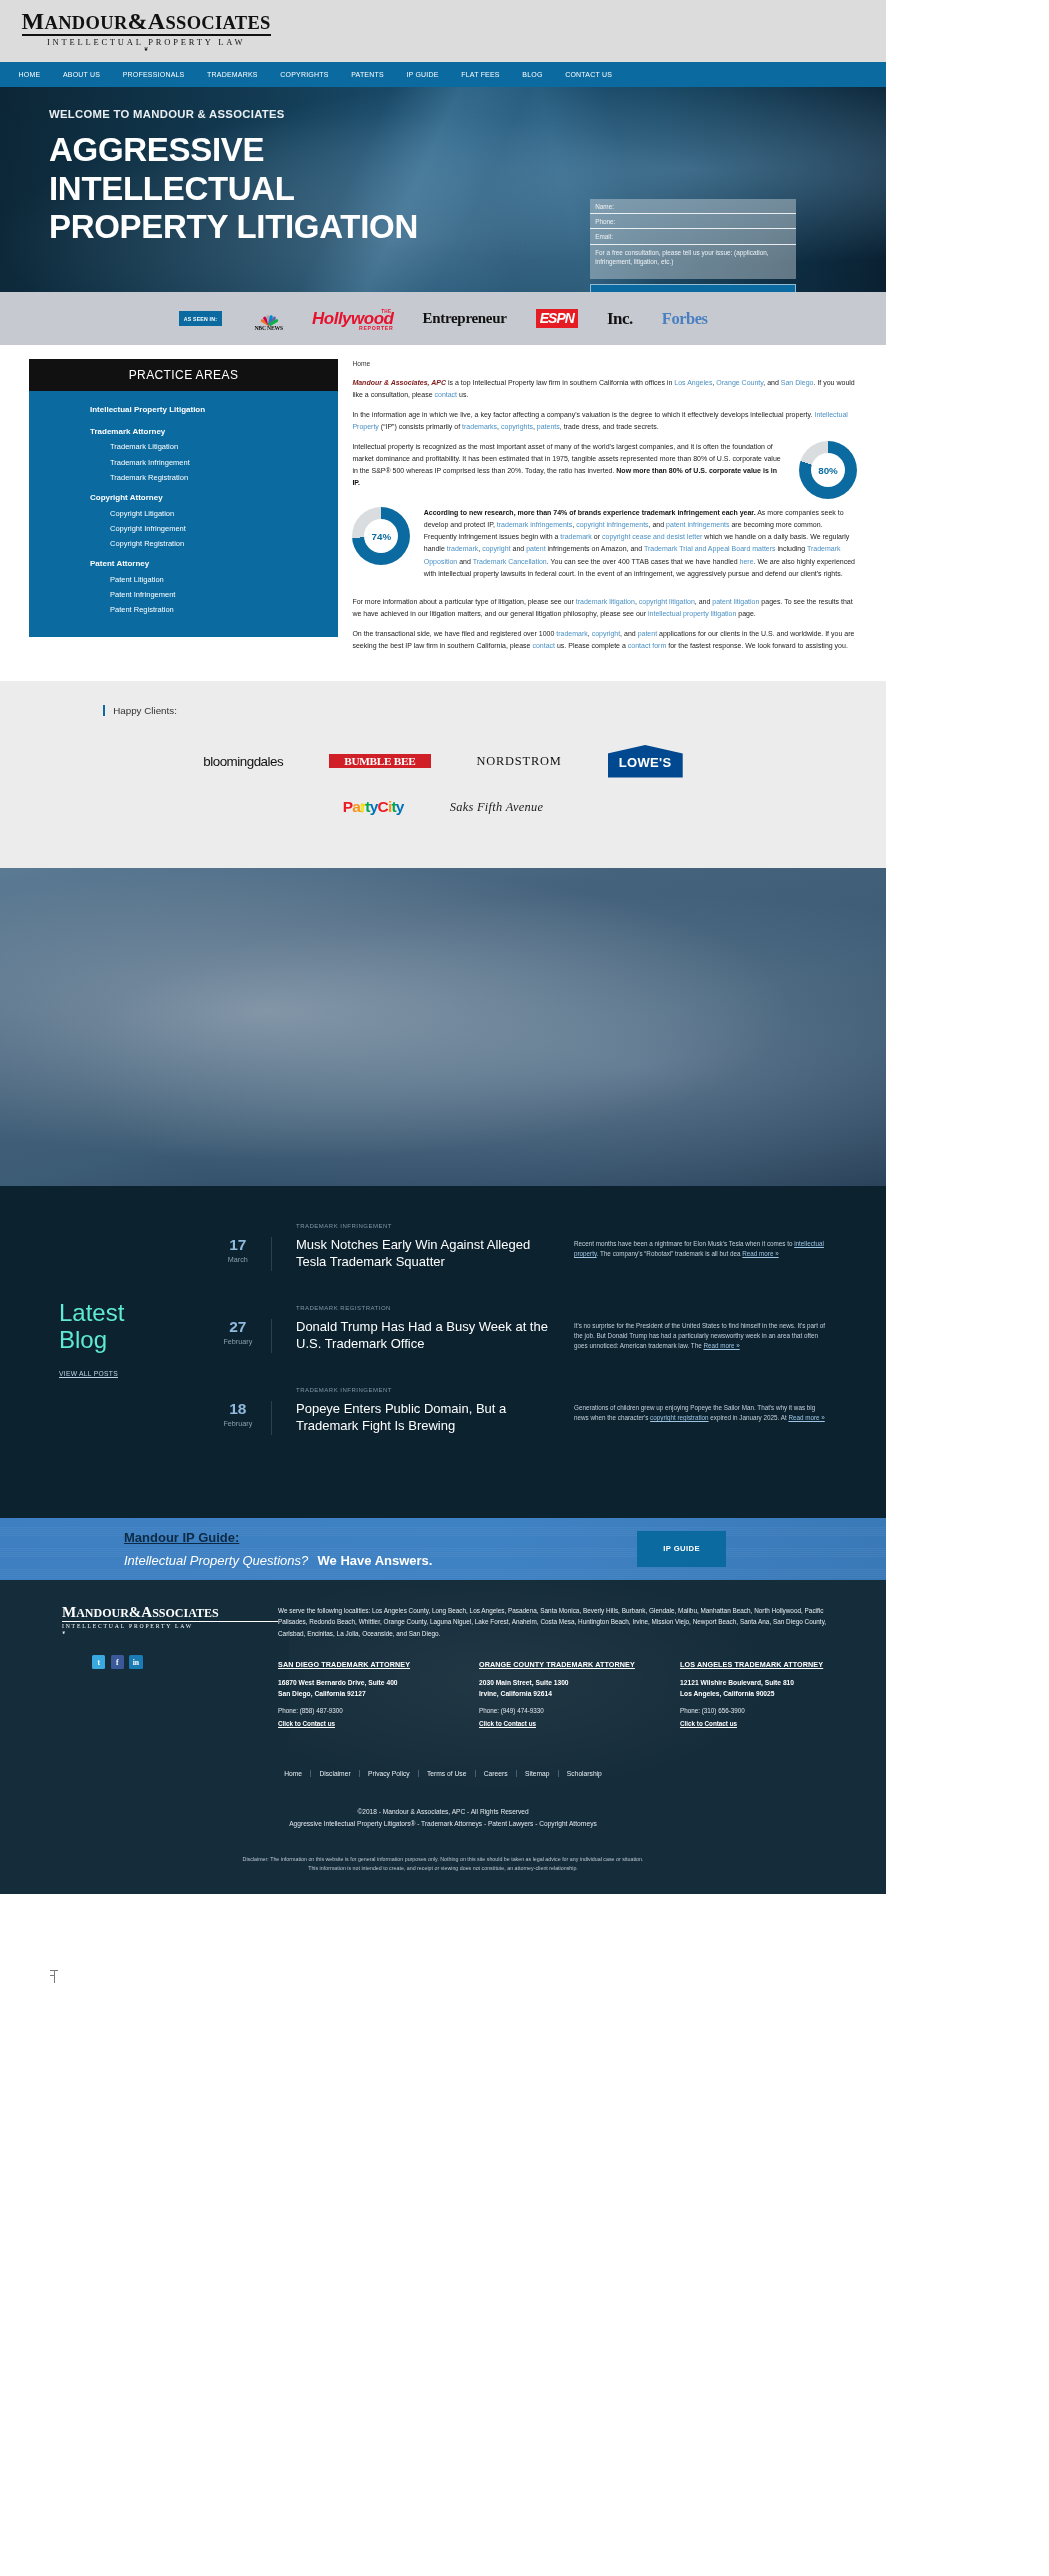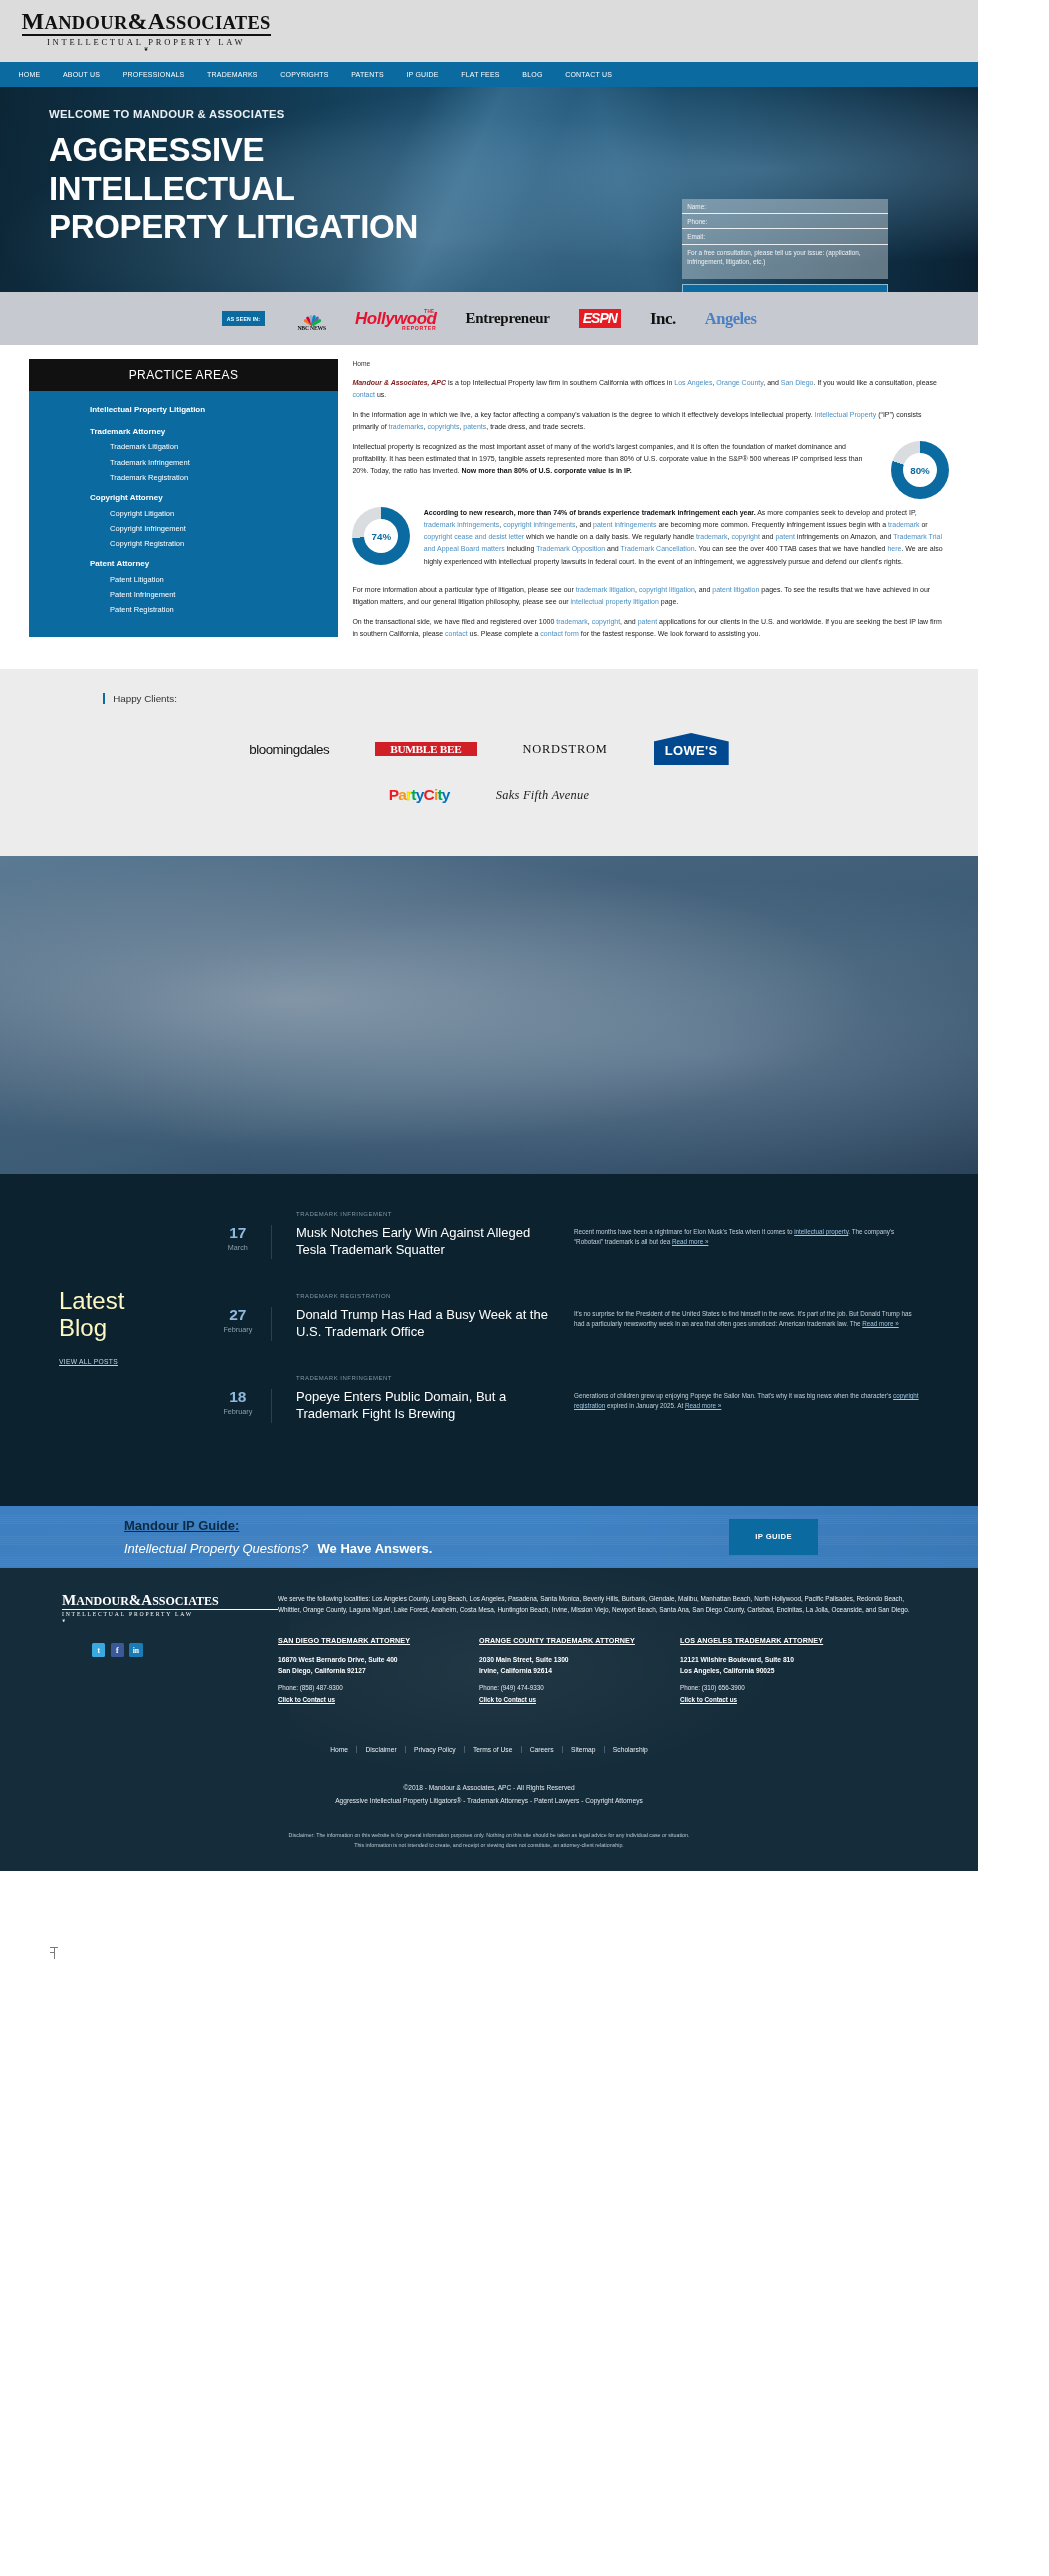--- a/index.html
+++ b/index.html
@@ -4,21 +4,21 @@
 <title>Mandour &amp; Associates</title>
 <style>
   *{box-sizing:border-box;margin:0;padding:0;}
   html,body{width:1050px;}
   body{
     font-family:"Liberation Sans", sans-serif;
     background:#ffffff;
     color:#222;
     -webkit-font-smoothing:antialiased;
   }
-  .page{width:978px;position:relative;overflow:hidden;}
+  .page{width:886px;position:relative;overflow:hidden;}
 
   
   .topbar{background:#dcdcdc;height:62px;display:flex;align-items:center;padding-left:21.6px;}
   .logo-block{display:flex;flex-direction:column;align-items:center;}
   .logo-main{
     font-family:"Liberation Serif", serif;
     font-weight:700;font-size:24px;letter-spacing:0.3px;color:#111;
     line-height:1;white-space:nowrap;
   }
   .logo-main .sm{font-size:18.5px;}
@@ -162,21 +162,21 @@
     background:
       radial-gradient(ellipse at 30% 45%, rgba(185,195,205,.50) 0%, rgba(70,95,120,0) 60%),
       radial-gradient(ellipse at 72% 62%, rgba(150,170,190,.40) 0%, rgba(55,80,105,0) 62%),
       linear-gradient(165deg,#5b7a93 0%,#46637d 30%,#3c5b74 58%,#2d4964 80%,#223b53 100%);
   }
 
   
   .blog{background:#0c222f;padding:37px 0 49px;}
   .blog-inner{display:flex;padding:0 59px;gap:0;}
   .blog-left{width:155px;flex:0 0 155px;padding-top:77px;}
-  .blog-left h2{color:#fef9c3;font-size:24px;font-weight:400;line-height:1.12;margin-bottom:15.5px;}
+  .blog-left h2{color:#5eead4;font-size:24px;font-weight:400;line-height:1.12;margin-bottom:15.5px;}
   .blog-left a{color:#bcd4e6;font-size:6.7px;letter-spacing:0.3px;text-decoration:underline;}
   .blog-right{flex:1;}
   .post{display:flex;gap:0;margin-bottom:34px;justify-content:center;}
   .post-cat{
     color:#7f96a6;font-size:6px;letter-spacing:0.5px;text-transform:uppercase;
     margin-bottom:8.2px;margin-left:82px;
   }
   .post-main{display:flex;}
   .post-date{width:57px;flex:0 0 57px;text-align:center;padding-right:9.3px;}
   .post-date .d{color:#8fb9dd;font-size:15.5px;font-weight:700;line-height:1;}
@@ -335,21 +335,21 @@
 
     <div class="press">
       <span class="espn">ESPN</span>
     </div>
 
     <div class="press">
       <span class="inc">Inc.</span>
     </div>
 
     <div class="press">
-      <span class="forbes">Angeles</span>
+      <span class="forbes">Forbes</span>
     </div>
   </section>
 
   <section class="main">
 
     <aside class="sidebar">
       <div class="pa-head">PRACTICE AREAS</div>
       <div class="pa-body">
         <a class="pa-top" href="#">Intellectual Property Litigation</a>
 

